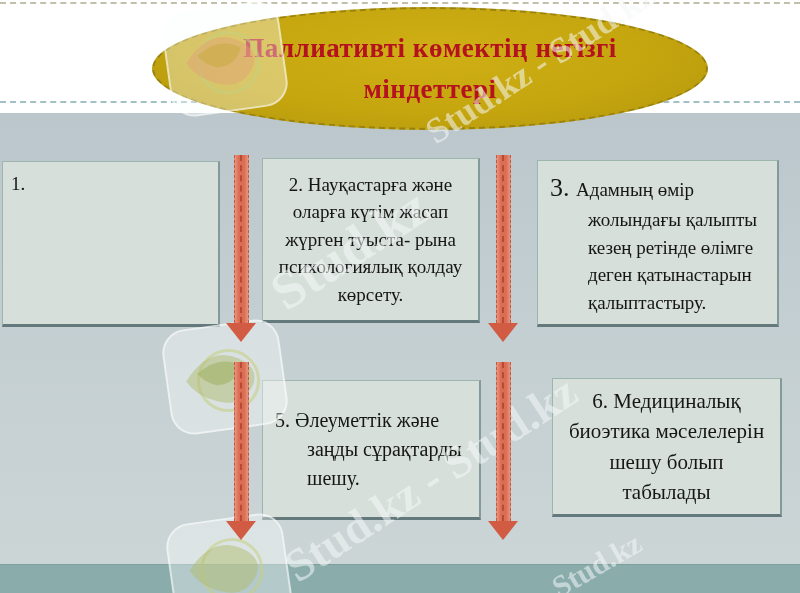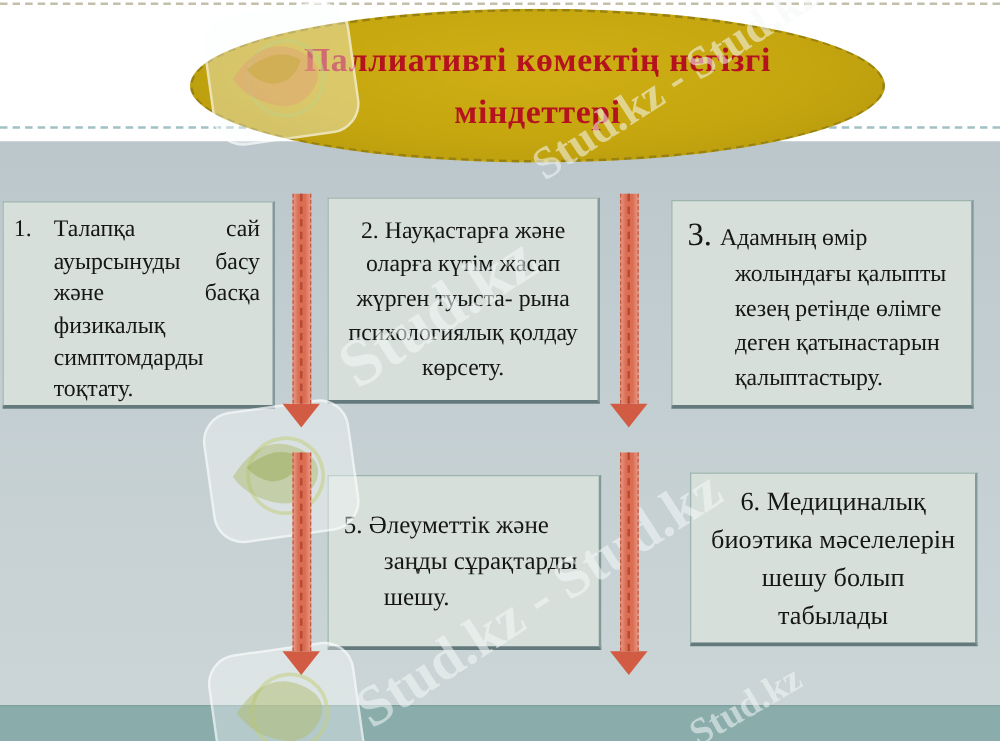--- a/index.html
+++ b/index.html
@@ -128,21 +128,20 @@
   </div>
 
   <div class="wtext w1">Stud.kz - Stud.kz</div>
   <div class="wtext w2">Stud.kz</div>
   <div class="wtext w3">Stud.kz - Stud.kz</div>
   <div class="wtext w4">Stud.kz</div>
 
   <div class="box b1">
     <div class="flexnum">
       <span class="num">1. </span>
-      <span class="txt">Талапқа сай ауырсынуды басу және басқа физикалық симптомдарды тоқтату.</span>
     </div>
   </div>
 
   <div class="box b2">
     <div class="centered">2. Науқастарға және оларға күтім жасап жүрген туыста- рына психологиялық қолдау көрсету.</div>
   </div>
 
   <div class="box b3">
     <div class="hangwrap">
       <div class="hang">

